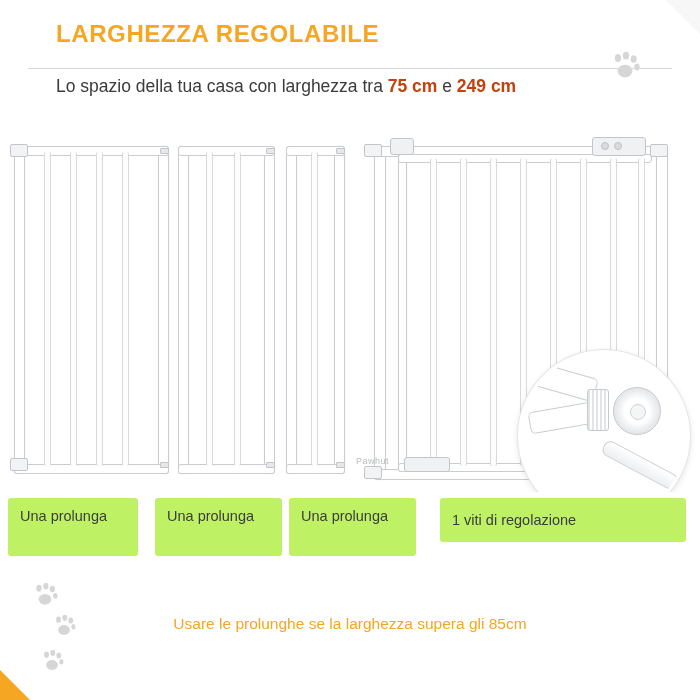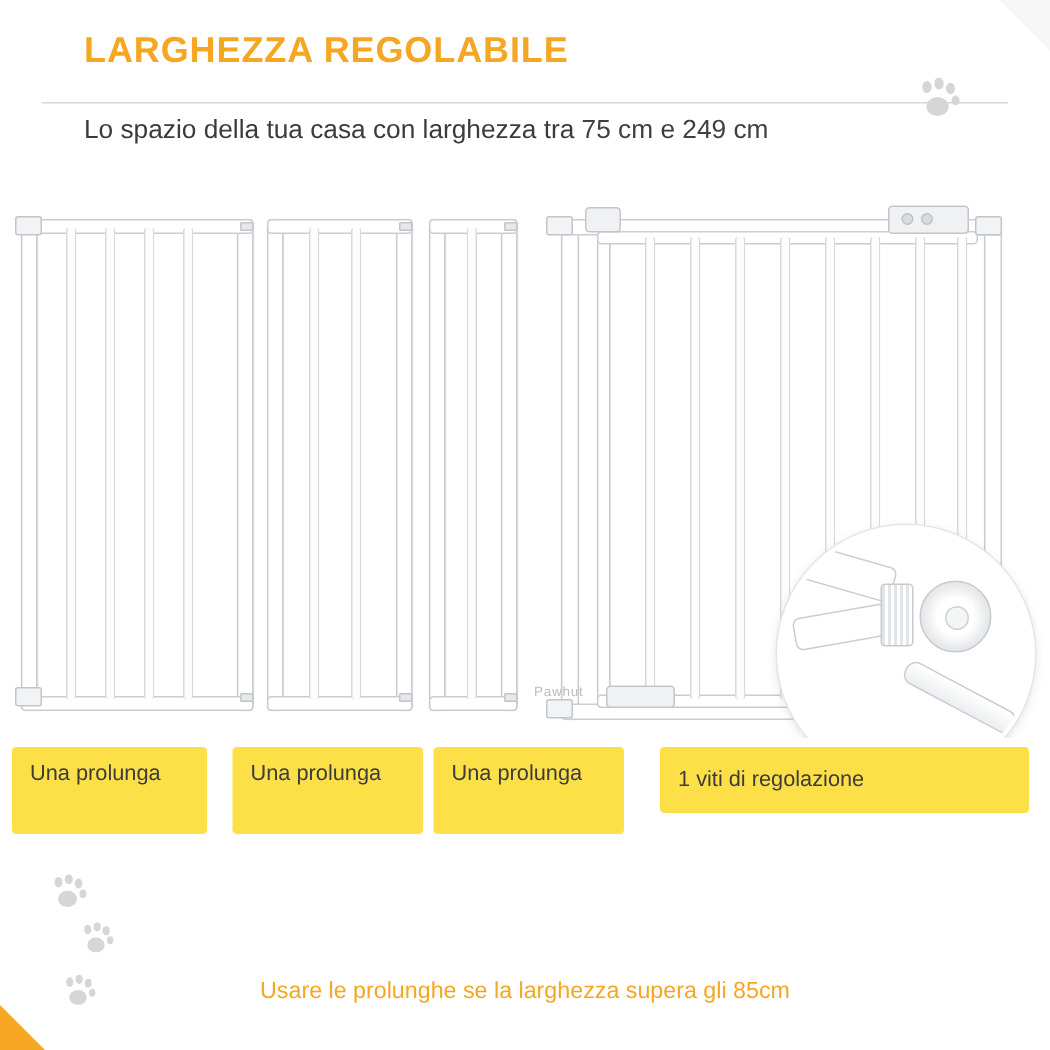--- a/index.html
+++ b/index.html
@@ -50,22 +50,22 @@
   }
   .subline {
     position: absolute;
     left: 56px;
     top: 76px;
     font-size: 17.5px;
     color: #3b3b3b;
     white-space: nowrap;
   }
   .subline .hl {
-    color: #404040;
-    font-weight: normal;
+    color: #c2410c;
+    font-weight: bold;
   }
   .rule {
     position: absolute;
     left: 28px;
     right: 28px;
     top: 68px;
     height: 1px;
     background: #d8d8d8;
   }
 
@@ -203,38 +203,38 @@
   
   .chips {
     position: absolute;
     left: 0;
     top: 498px;
     width: 700px;
     height: 62px;
   }
   .chip {
     position: absolute;
-    background: #fde047;
+    background: #bef264;
     border-radius: 3px;
     color: #3c3c3c;
     font-size: 14.5px;
     line-height: 19px;
     padding: 9px 10px 9px 12px;
     box-sizing: border-box;
   }
 
   
   .footer-line {
     position: absolute;
     width: 100%;
     text-align: center;
     color: #f5a623;
     font-size: 15.5px;
   }
-  .f1 { top: 652px; }
+  .f1 { top: 615px; }
   .f2 { top: 643px; }
 
   
   .paw {
     position: absolute;
     color: #d6d6d6;
   }
   .paw svg { display: block; }
 </style>
 </head>

